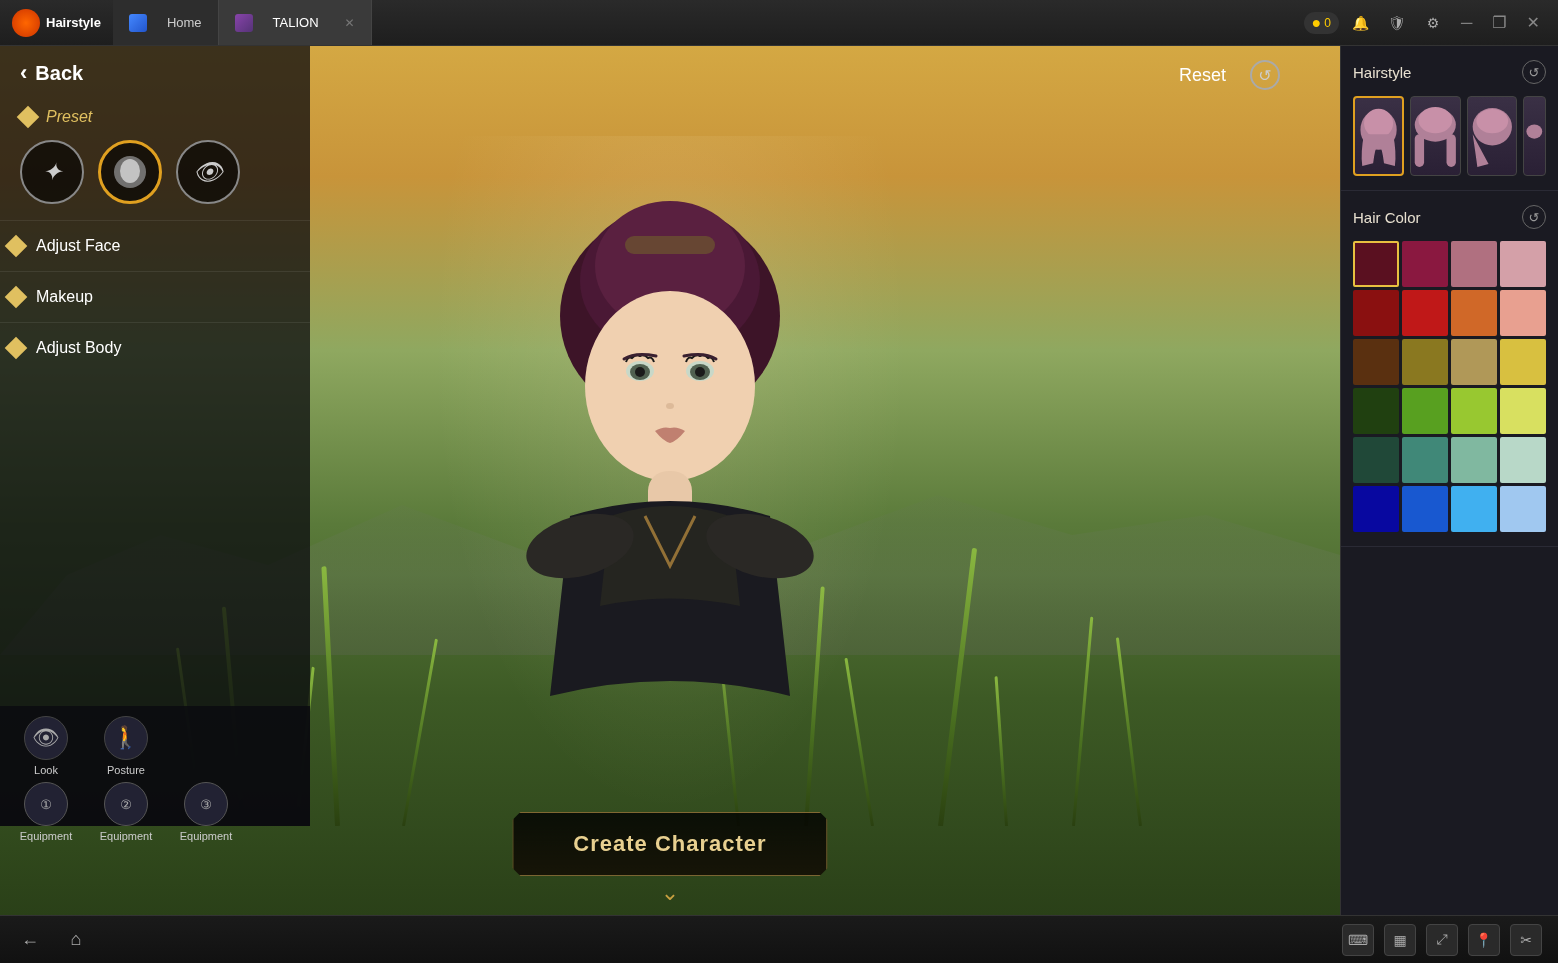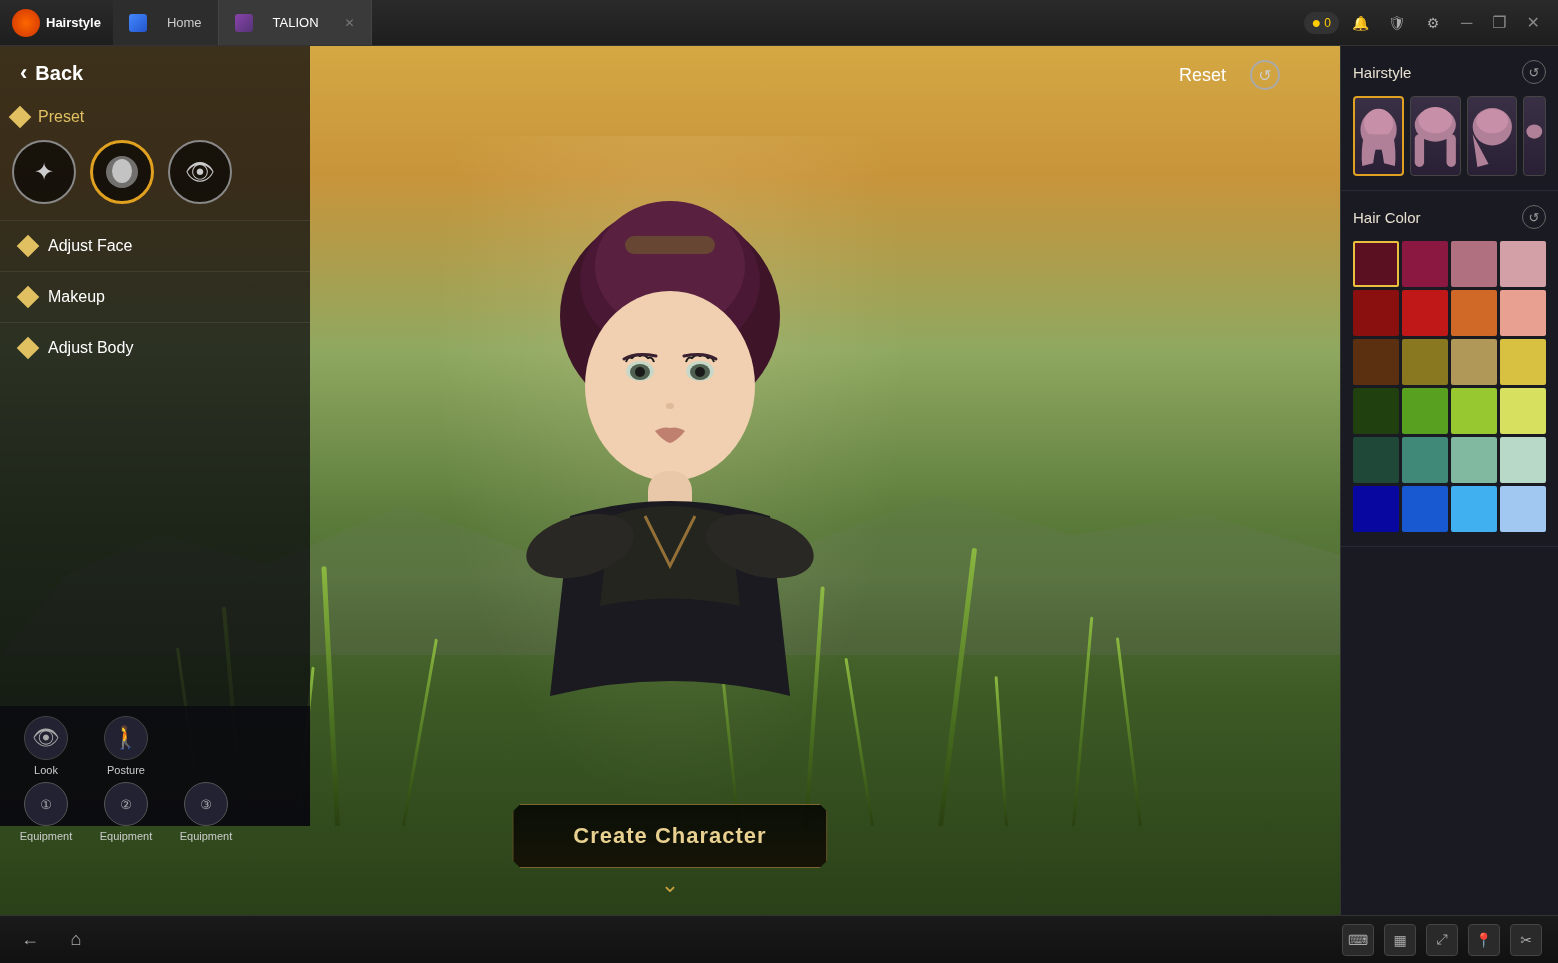--- a/index.html
+++ b/index.html
@@ -162,21 +162,22 @@
       color: #fff;
       font-size: 20px;
       font-weight: bold;
       cursor: pointer;
     }
     .back-arrow {
       font-size: 22px;
     }
 
     .preset-section {
-      padding: 8px 12px 16px;
+      padding: 8px 20px 16px;
+      font-style: italic;
     }
     .preset-label {
       display: flex;
       align-items: center;
       gap: 10px;
       color: #e0c060;
       font-size: 16px;
       margin-bottom: 14px;
     }
     .diamond-icon {
@@ -204,21 +205,21 @@
     }
     .preset-icon-btn.active {
       border-color: #e0a020;
       border-width: 3px;
     }
 
     .menu-item {
       display: flex;
       align-items: center;
       gap: 12px;
-      padding: 16px 20px;
+      padding: 16px 8px;
       color: #fff;
       font-size: 16px;
       border-top: 1px solid rgba(255,255,255,0.08);
       cursor: pointer;
     }
 
     
     .bottom-controls {
       position: absolute;
       bottom: 0; left: 0;
@@ -258,21 +259,21 @@
     }
     .ctrl-icon.number-badge {
       background: rgba(40,40,60,0.8);
       border: 1px solid #555;
       font-size: 13px;
     }
 
     
     .create-btn-wrap {
       position: absolute;
-      bottom: 48px;
+      bottom: 40px;
       left: 50%;
       transform: translateX(-50%);
       z-index: 10;
     }
     .create-btn {
       background: linear-gradient(180deg, rgba(0,0,0,0.8) 0%, rgba(20,15,5,0.9) 100%);
       border: 1px solid rgba(200,160,80,0.6);
       color: #e8d090;
       font-size: 22px;
       font-weight: bold;

